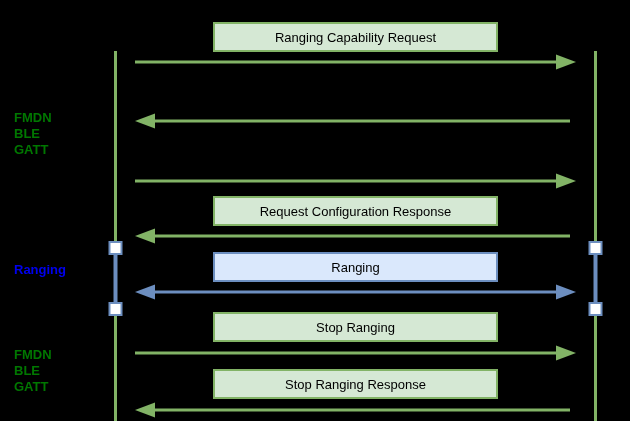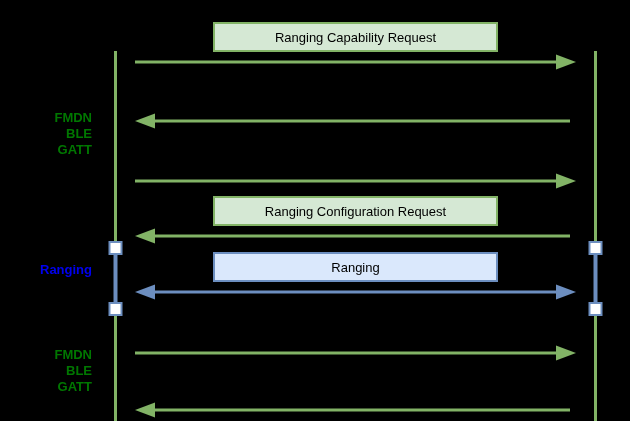--- a/index.html
+++ b/index.html
@@ -23,21 +23,21 @@
   .arrow-blue polygon{fill:var(--blue-stroke);stroke:none;}
   .activation{fill:#ffffff;stroke:var(--blue-stroke);stroke-width:2;}
   .msg{
     position:absolute;left:213px;width:285px;height:30px;box-sizing:border-box;
     display:flex;align-items:center;justify-content:center;
     font-size:13px;color:var(--box-text);white-space:nowrap;
   }
   .msg-green{background:var(--green-fill);border:2px solid var(--green-stroke);}
   .msg-blue{background:var(--blue-fill);border:2px solid var(--blue-stroke);}
   .side-label{
-    position:absolute;left:0;width:92px;text-align:right;
+    position:absolute;left:14px;width:92px;text-align:left;
     font-weight:bold;font-size:13px;line-height:16px;white-space:pre-line;
   }
   .label-green{color:var(--gatt-label);}
   .label-blue{color:var(--ranging-label);}
 </style>
 </head>
 <body>
 
 <div class="canvas">
 
@@ -78,22 +78,24 @@
       <line x1="152" y1="410" x2="570" y2="410"></line>
     </g>
 
     <rect class="activation" x="109.5" y="242" width="12" height="12"></rect>
     <rect class="activation" x="109.5" y="303" width="12" height="12"></rect>
     <rect class="activation" x="589.5" y="242" width="12" height="12"></rect>
     <rect class="activation" x="589.5" y="303" width="12" height="12"></rect>
   </svg>
 
   <div class="msg msg-green" style="top:22px">Ranging Capability Request</div>
-  <div class="msg msg-green" style="top:196px">Ranging Configuration Request</div>
+  <div class="msg msg-green" style="top:196px">Request Configuration Response</div>
   <div class="msg msg-blue" style="top:252px">Ranging</div>
+  <div class="msg msg-green" style="top:312px">Stop Ranging</div>
+  <div class="msg msg-green" style="top:369px">Stop Ranging Response</div>
 
   <div class="side-label label-green" style="top:110px">FMDN
 BLE
 GATT</div>
   <div class="side-label label-blue" style="top:262px">Ranging</div>
   <div class="side-label label-green" style="top:347px">FMDN
 BLE
 GATT</div>
 
 </div>

